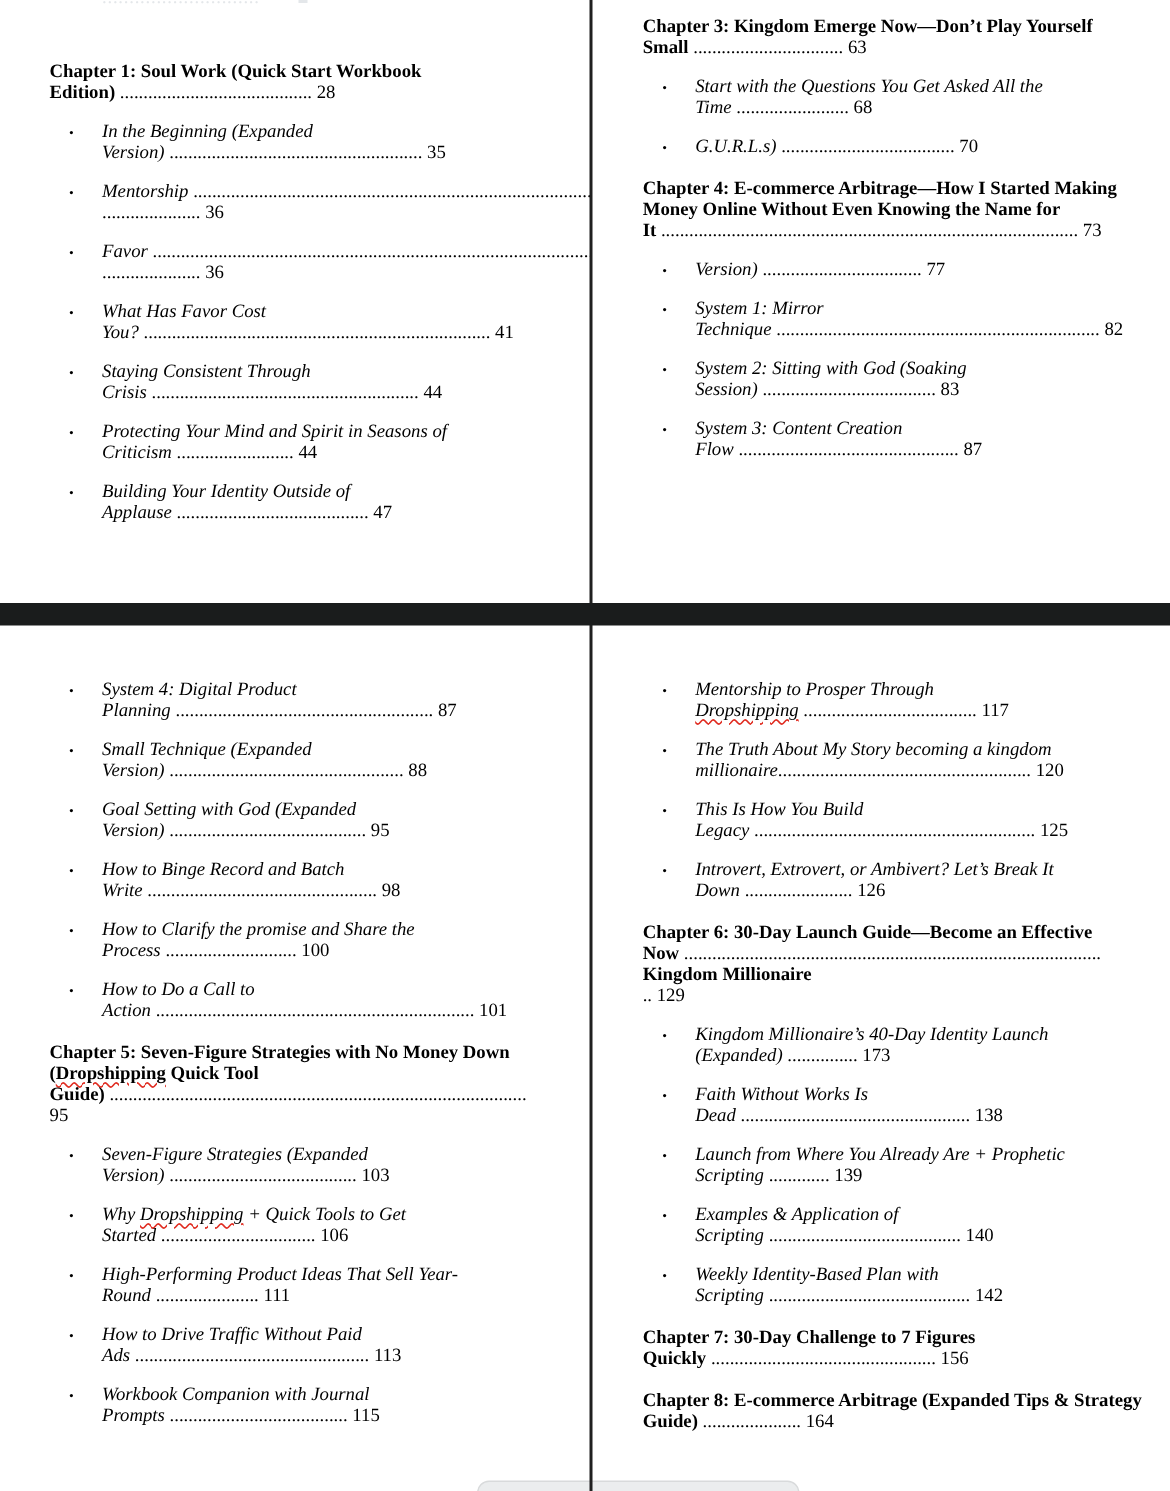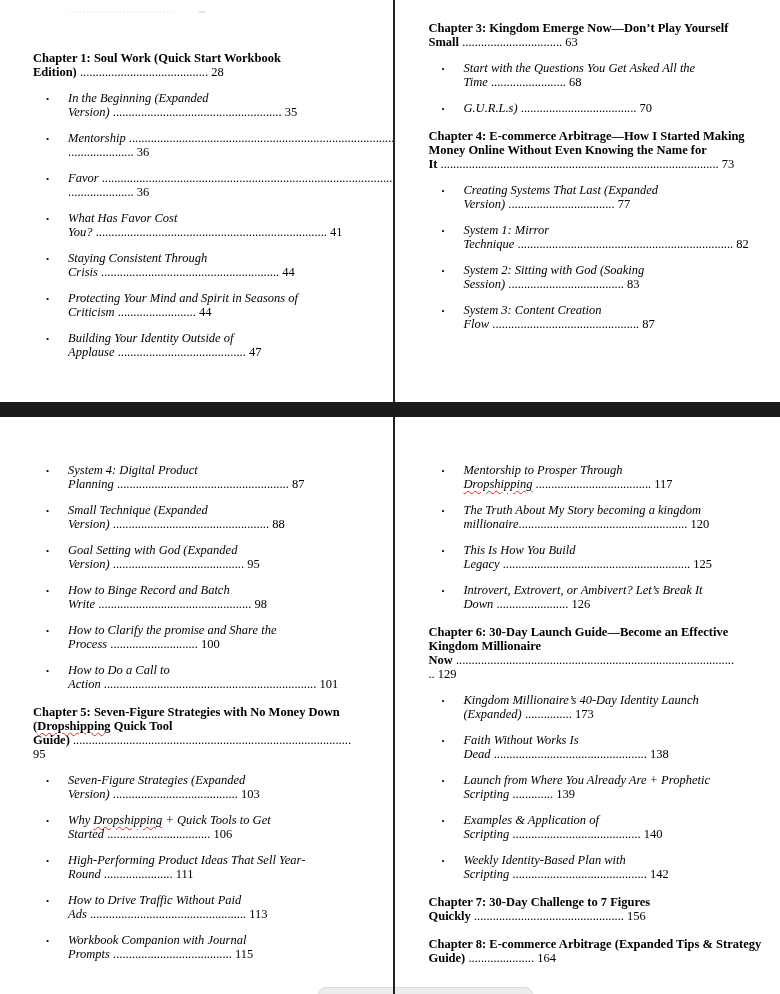--- a/index.html
+++ b/index.html
@@ -13,21 +13,21 @@
     font-family:"Liberation Serif","DejaVu Serif",serif;
     color:#000;
     position:relative;
     overflow:hidden;
   }
   .spread{position:absolute;left:0;top:0;width:780px;height:994px;}
   .row{display:flex;width:780px;overflow:hidden;}
   .row-top{height:402px;}
   .row-bottom{height:577px;}
   .gap-bar{width:780px;height:15px;background:var(--gap-bar);position:relative;z-index:6;}
-  .page{position:relative;overflow:hidden;height:100%;margin-top:11px;}
+  .page{position:relative;overflow:hidden;height:100%;}
   .page-left{width:396px;padding:0 12px 0 33px;}
   .page-right{width:387px;padding:0 20px 0 34px;}
   .pad-tl{padding-top:26px;}
   .pad-tr{padding-top:10px;}
   .pad-bl,.pad-br{padding-top:35px;}
   .divider{position:absolute;left:393px;top:0;width:1.5px;height:994px;background:var(--divider);z-index:4;}
   .entry{margin-bottom:12px;}
   .entry.chapter{margin-top:14px;}
   .page .entry:first-child{margin-top:0;}
   .entry.bullet{position:relative;padding-left:35px;}
@@ -117,21 +117,20 @@
           <span class="bdot">•</span>
           <div class="line"><span class="seg-i">G.U.R.L.s)</span><span class="seg-p"> ..................................... 70</span></div>
         </div>
         <div class="entry chapter">
           <div class="line"><span class="seg-b">Chapter 4: E-commerce Arbitrage—How I Started Making</span></div>
           <div class="line"><span class="seg-b">Money Online Without Even Knowing the Name for</span></div>
           <div class="line"><span class="seg-b">It</span><span class="seg-p"> ......................................................................................... 73</span></div>
         </div>
         <div class="entry bullet">
           <span class="bdot">•</span>
-          <div class="line"><span class="seg-i">Creating Systems That Last (Expanded</span></div>
           <div class="line"><span class="seg-i">Version)</span><span class="seg-p"> .................................. 77</span></div>
         </div>
         <div class="entry bullet">
           <span class="bdot">•</span>
           <div class="line"><span class="seg-i">System 1: Mirror</span></div>
           <div class="line"><span class="seg-i">Technique</span><span class="seg-p"> ..................................................................... 82</span></div>
         </div>
         <div class="entry bullet">
           <span class="bdot">•</span>
           <div class="line"><span class="seg-i">System 2: Sitting with God (Soaking</span></div>
@@ -227,22 +226,22 @@
           <div class="line"><span class="seg-i">This Is How You Build</span></div>
           <div class="line"><span class="seg-i">Legacy</span><span class="seg-p"> ............................................................ 125</span></div>
         </div>
         <div class="entry bullet">
           <span class="bdot">•</span>
           <div class="line"><span class="seg-i">Introvert, Extrovert, or Ambivert? Let’s Break It</span></div>
           <div class="line"><span class="seg-i">Down</span><span class="seg-p"> ....................... 126</span></div>
         </div>
         <div class="entry chapter">
           <div class="line"><span class="seg-b">Chapter 6: 30-Day Launch Guide—Become an Effective</span></div>
+          <div class="line"><span class="seg-b">Now</span><span class="seg-p"> .........................................................................................</span></div>
           <div class="line"><span class="seg-b">Kingdom Millionaire</span></div>
-          <div class="line"><span class="seg-b">Now</span><span class="seg-p"> .........................................................................................</span></div>
           <div class="line"><span class="seg-p">.. 129</span></div>
         </div>
         <div class="entry bullet">
           <span class="bdot">•</span>
           <div class="line"><span class="seg-i">Kingdom Millionaire’s 40-Day Identity Launch</span></div>
           <div class="line"><span class="seg-i">(Expanded)</span><span class="seg-p"> ............... 173</span></div>
         </div>
         <div class="entry bullet">
           <span class="bdot">•</span>
           <div class="line"><span class="seg-i">Faith Without Works Is</span></div>

